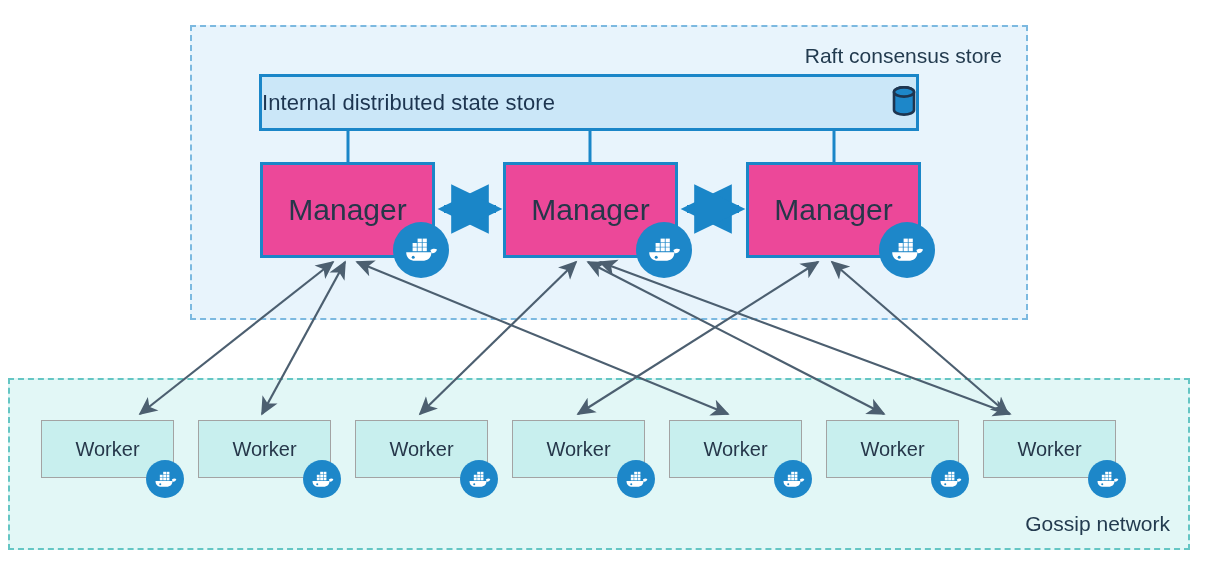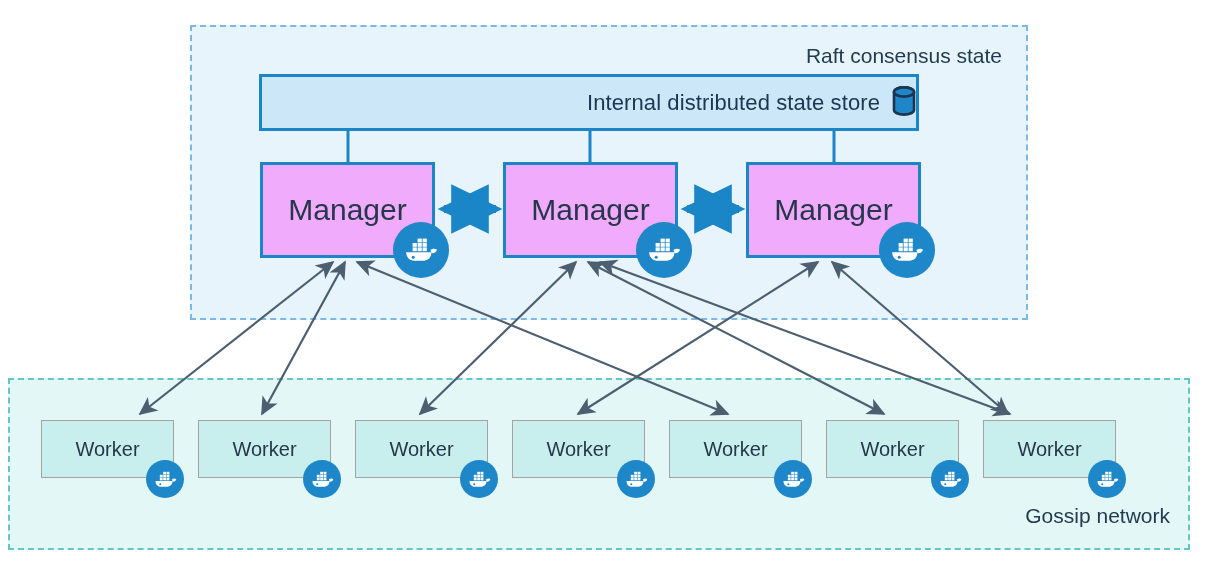--- a/index.html
+++ b/index.html
@@ -52,54 +52,54 @@
     font-size: 21px;
     color: #233b4f;
     white-space: nowrap;
   }
   .group-label.raft-label {
     right: 24px;
     top: 17px;
   }
   .group-label.gossip-label {
     right: 18px;
-    bottom: 20px;
+    bottom: 12px;
     margin-left: 40px;
   }
 
   
   .store-box {
     position: absolute;
     left: 259px;
     top: 74px;
     width: 660px;
     height: 57px;
     box-sizing: border-box;
     background: #cbe7f8;
     border: 3px solid #1a86c8;
     display: flex;
     align-items: center;
-    justify-content: flex-end;
+    justify-content: space-between;
     gap: 12px;
   }
   .store-label {
     font-size: 22px;
     color: #1d3550;
     letter-spacing: .1px;
   }
   .db-icon { display: block; }
 
   
   .mgr-box {
     position: absolute;
     top: 162px;
     width: 175px;
     height: 96px;
     box-sizing: border-box;
-    background: #f0abfc;
+    background: #ec4899;
     border: 3px solid #1a86c8;
     display: flex;
     align-items: center;
     justify-content: center;
   }
   .mgr-box.m0 { left: 260px; }
   .mgr-box.m1 { left: 503px; }
   .mgr-box.m2 { left: 746px; }
   .mgr-label {
     font-size: 30px;
@@ -135,21 +135,21 @@
   }
   .docker-badge.mgr-badge { width: 56px; height: 56px; }
   .docker-badge.wkr-badge { width: 38px; height: 38px; }
 </style>
 </head>
 <body>
 
 <div id="stage">
 
   <div class="group raft">
-    <span class="group-label raft-label">Raft consensus state</span>
+    <span class="group-label raft-label">Raft consensus store</span>
   </div>
 
   <div class="group gossip">
     <span class="group-label gossip-label">Gossip network</span>
   </div>
 
   <svg id="wires" viewBox="0 0 1207 566" xmlns="http://www.w3.org/2000/svg">
     <defs>
       <marker id="peerArrow" markerWidth="7" markerHeight="7" refX="5.6" refY="3.5" orient="auto" markerUnits="strokeWidth">
         <path d="M0,0.4 L6.4,3.5 L0,6.6 Z" fill="#1a86c8"></path>

